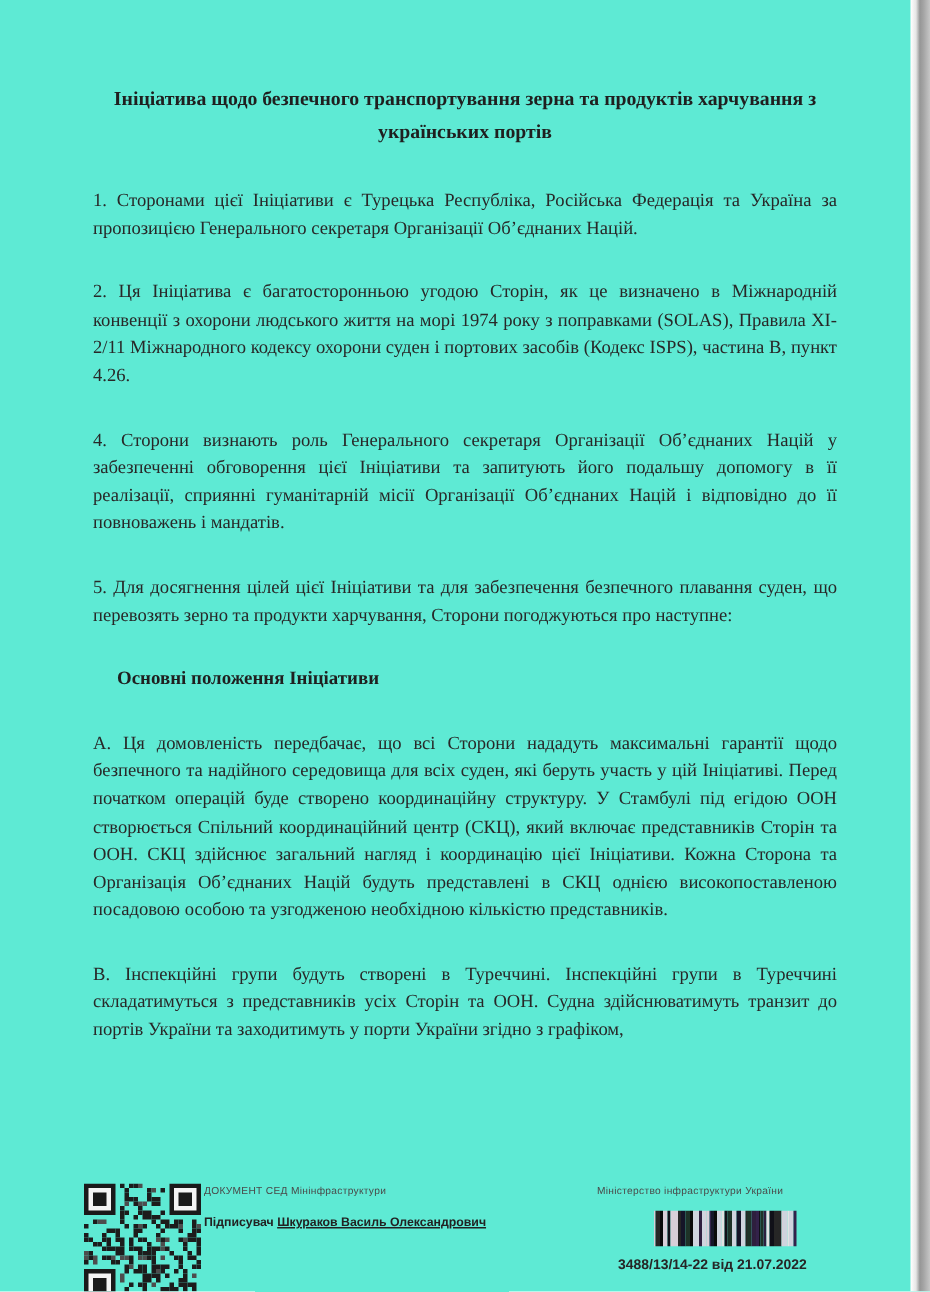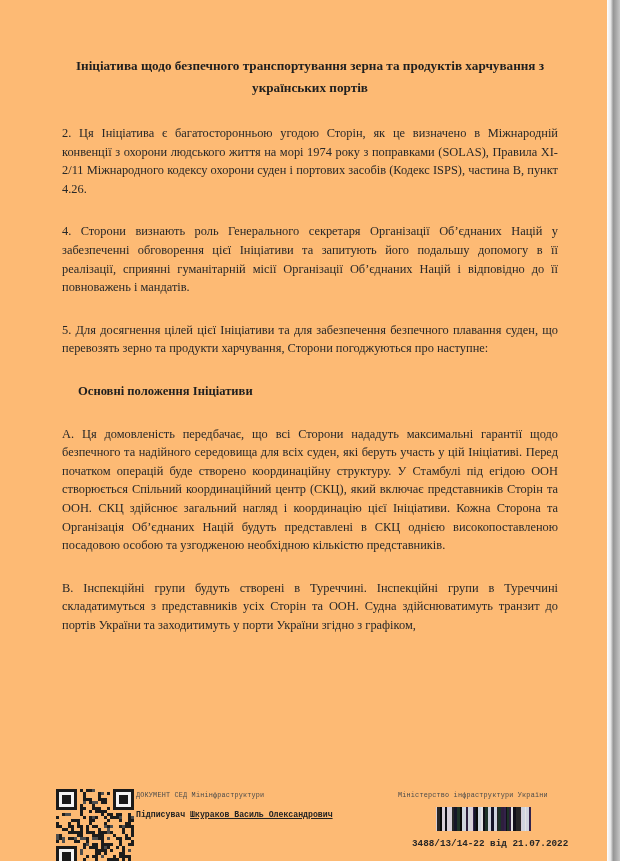--- a/index.html
+++ b/index.html
@@ -1,20 +1,20 @@
 <!DOCTYPE html>
 <html><head>
 <meta charset="utf-8">
 <style>
   html, body { margin: 0; padding: 0; background: #ffffff; }
   .page {
     position: relative;
     width: 620px;
     height: 861px;
-    background: #fdba74;
+    background: #5eead4;
     overflow: hidden;
     box-sizing: border-box;
     padding: 55px 62px 0 62px;
     font-family: "Liberation Serif", "DejaVu Serif", serif;
     color: #282828;
   }
   .doc-title {
     font-size: 13.2px;
     font-weight: bold;
     text-align: center;
@@ -29,21 +29,21 @@
     margin: 0 0 24px 0;
   }
   .section-heading {
     font-size: 12.6px;
     font-weight: bold;
     line-height: 18.6px;
     margin: 0 0 24px 16px;
     color: #1f1f1f;
   }
   
-  .stamp-overlay { position: absolute; left: 0; top: 0; width: 620px; height: 861px; pointer-events: none; font-family: Liberation Mono, monospace; border-radius: 11px; }
+  .stamp-overlay { position: absolute; left: 0; top: 0; width: 620px; height: 861px; pointer-events: none; font-family: Liberation Sans, sans-serif; border-radius: 11px; }
   .qr {
     position: absolute; left: 56px; top: 789px; width: 78px; height: 78px;
   }
   .sed-label {
     position: absolute; left: 136px; top: 791px;
     font-size: 6.8px; color: #4a4a4a; letter-spacing: 0.2px; white-space: nowrap;
   }
   .sig-block {
     position: absolute; left: 136px; top: 808px;
     font-size: 8.2px; font-weight: 700; color: #222222; line-height: 13px; white-space: nowrap;
@@ -64,20 +64,21 @@
     background: linear-gradient(90deg, #ffffff 0%, #e6e6e6 28%, #969696 48%, #a6a6a6 68%, #c6c6c6 100%);
   }
 </style>
 </head>
 <body>
 
 <div class="page">
 
   <h1 class="doc-title">Ініціатива щодо безпечного транспортування зерна та продуктів харчування з українських портів</h1>
 
+  <p class="para">1. Сторонами цієї Ініціативи є Турецька Республіка, Російська Федерація та Україна за пропозицією Генерального секретаря Організації Об’єднаних Націй.</p>
 
   <p class="para">2. Ця Ініціатива є багатосторонньою угодою Сторін, як це визначено в Міжнародній конвенції з охорони людського життя на морі 1974 року з поправками (SOLAS), Правила XI-2/11 Міжнародного кодексу охорони суден і портових засобів (Кодекс ISPS), частина B, пункт 4.26.</p>
 
 
   <p class="para">4. Сторони визнають роль Генерального секретаря Організації Об’єднаних Націй у забезпеченні обговорення цієї Ініціативи та запитують його подальшу допомогу в її реалізації, сприянні гуманітарній місії Організації Об’єднаних Націй і відповідно до її повноважень і мандатів.</p>
 
   <p class="para">5. Для досягнення цілей цієї Ініціативи та для забезпечення безпечного плавання суден, що перевозять зерно та продукти харчування, Сторони погоджуються про наступне:</p>
 
   <p class="section-heading">Основні положення Ініціативи</p>
 

